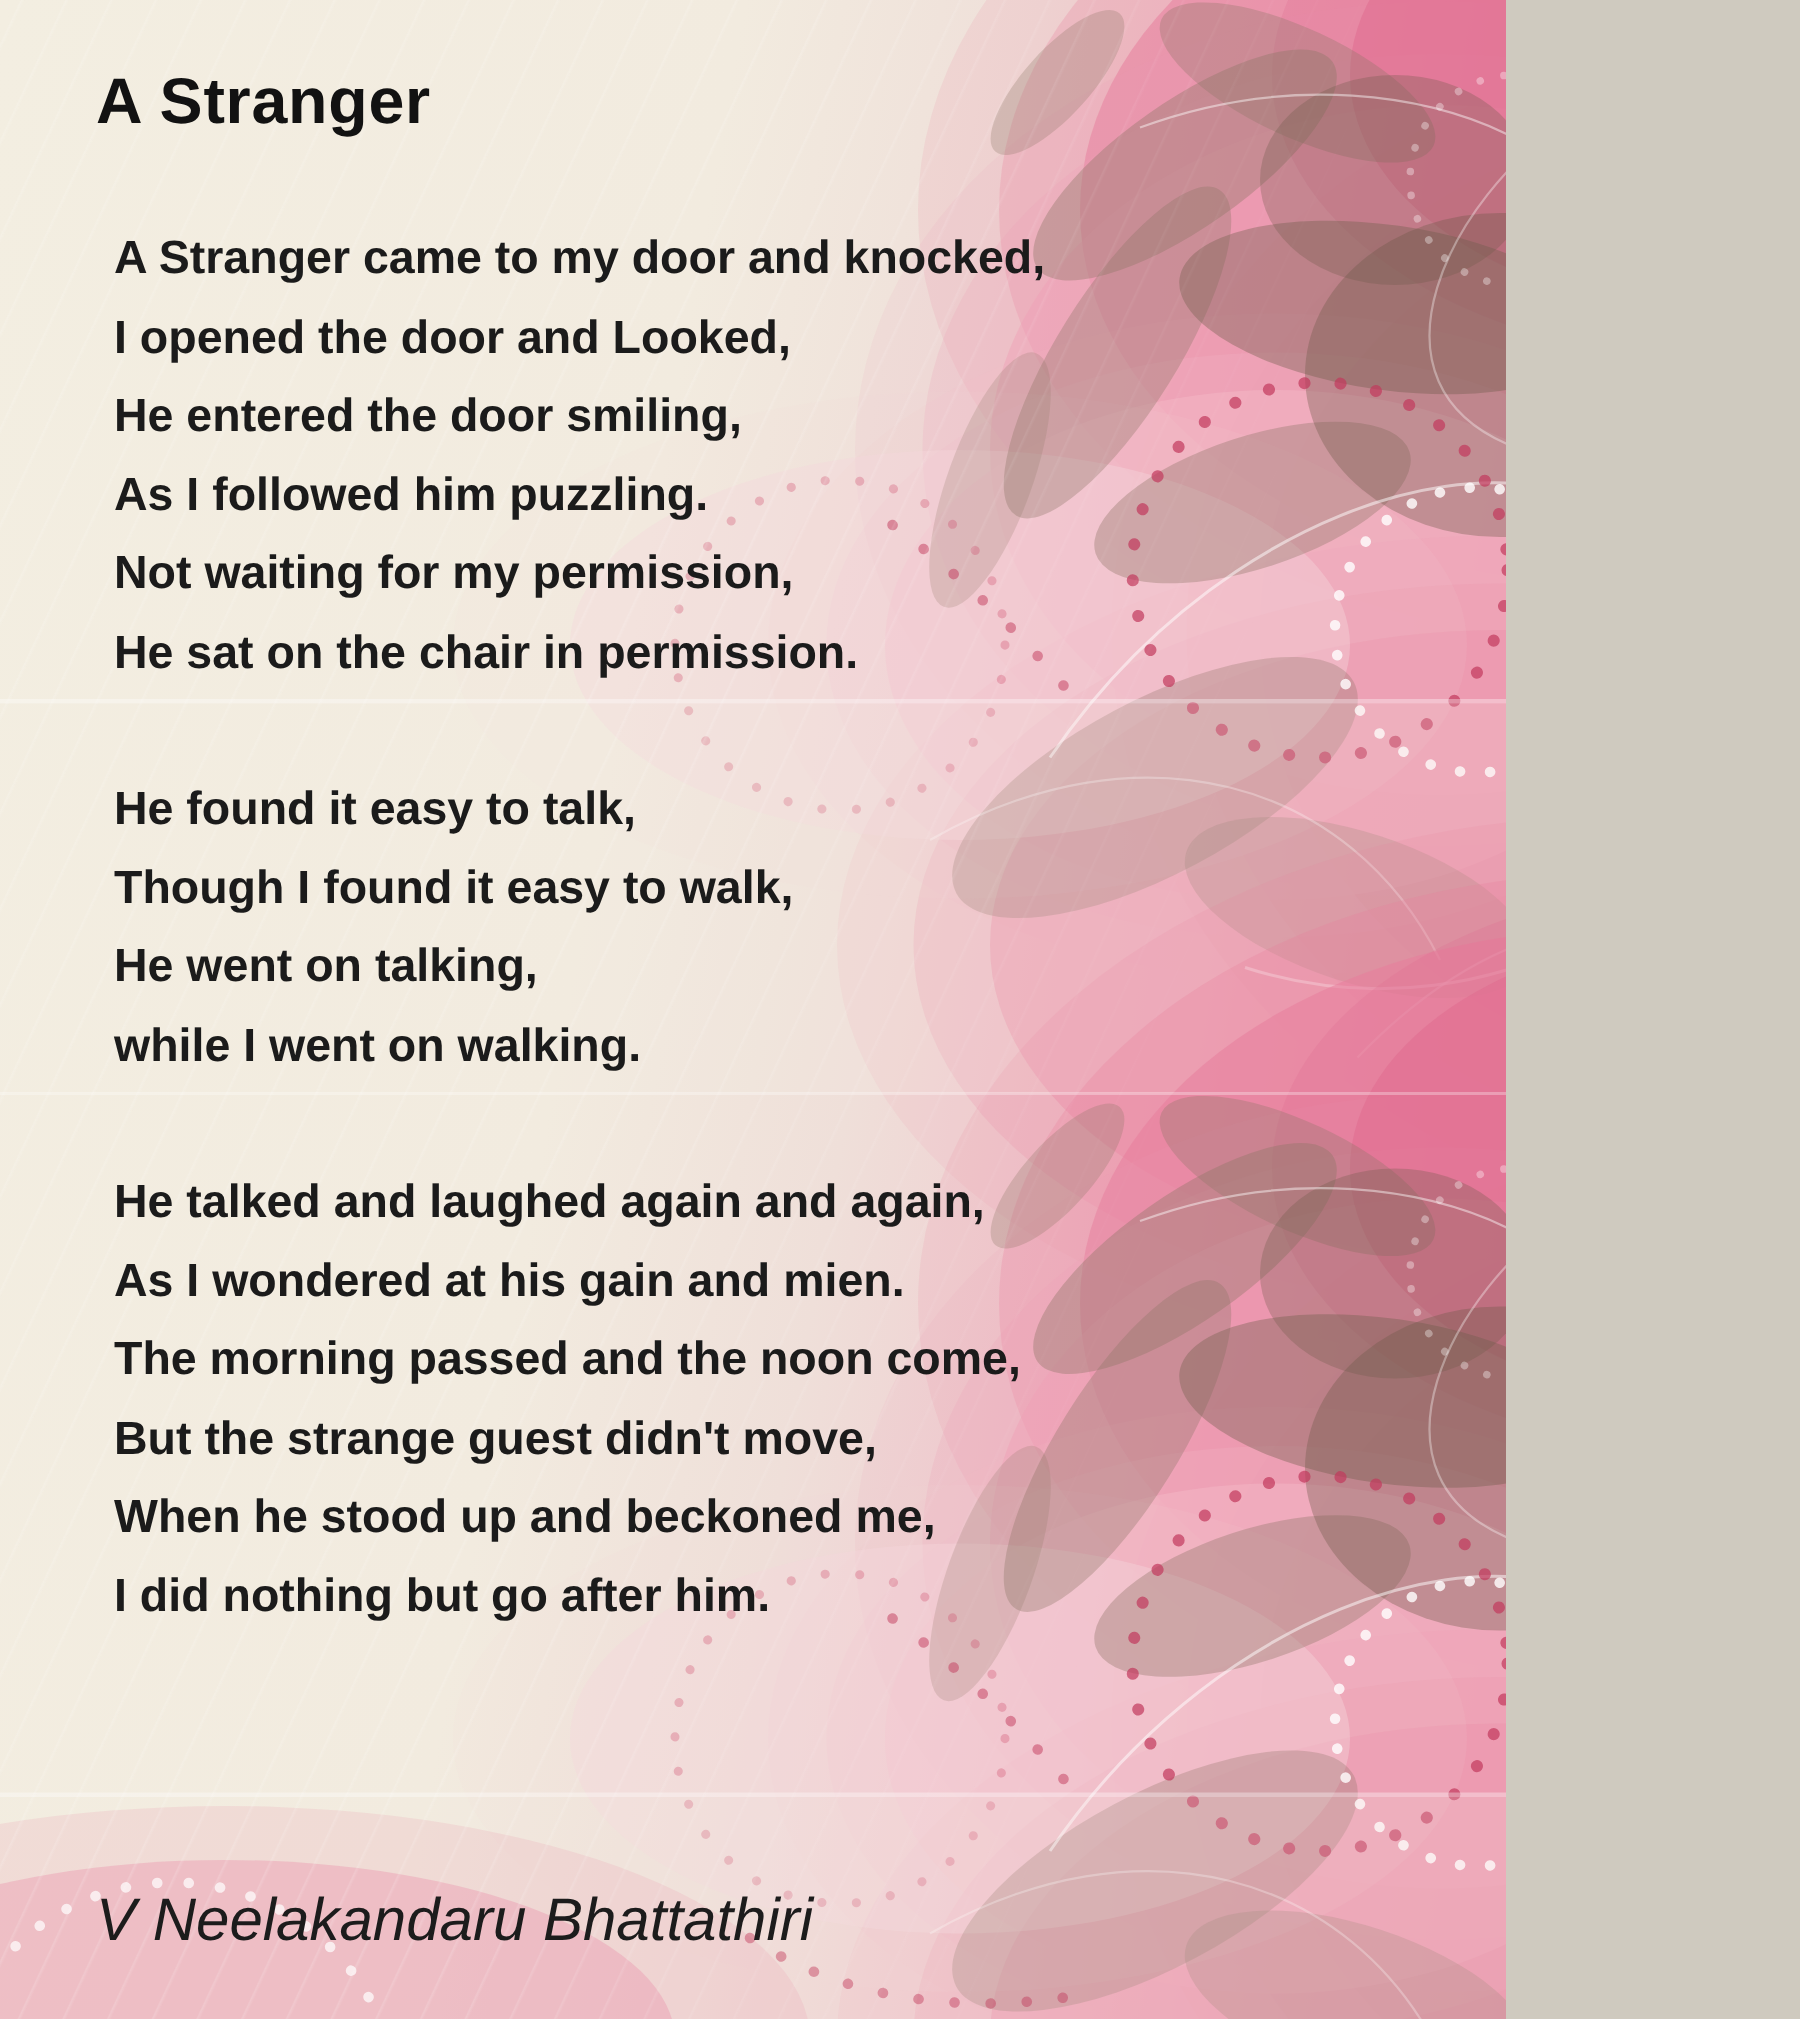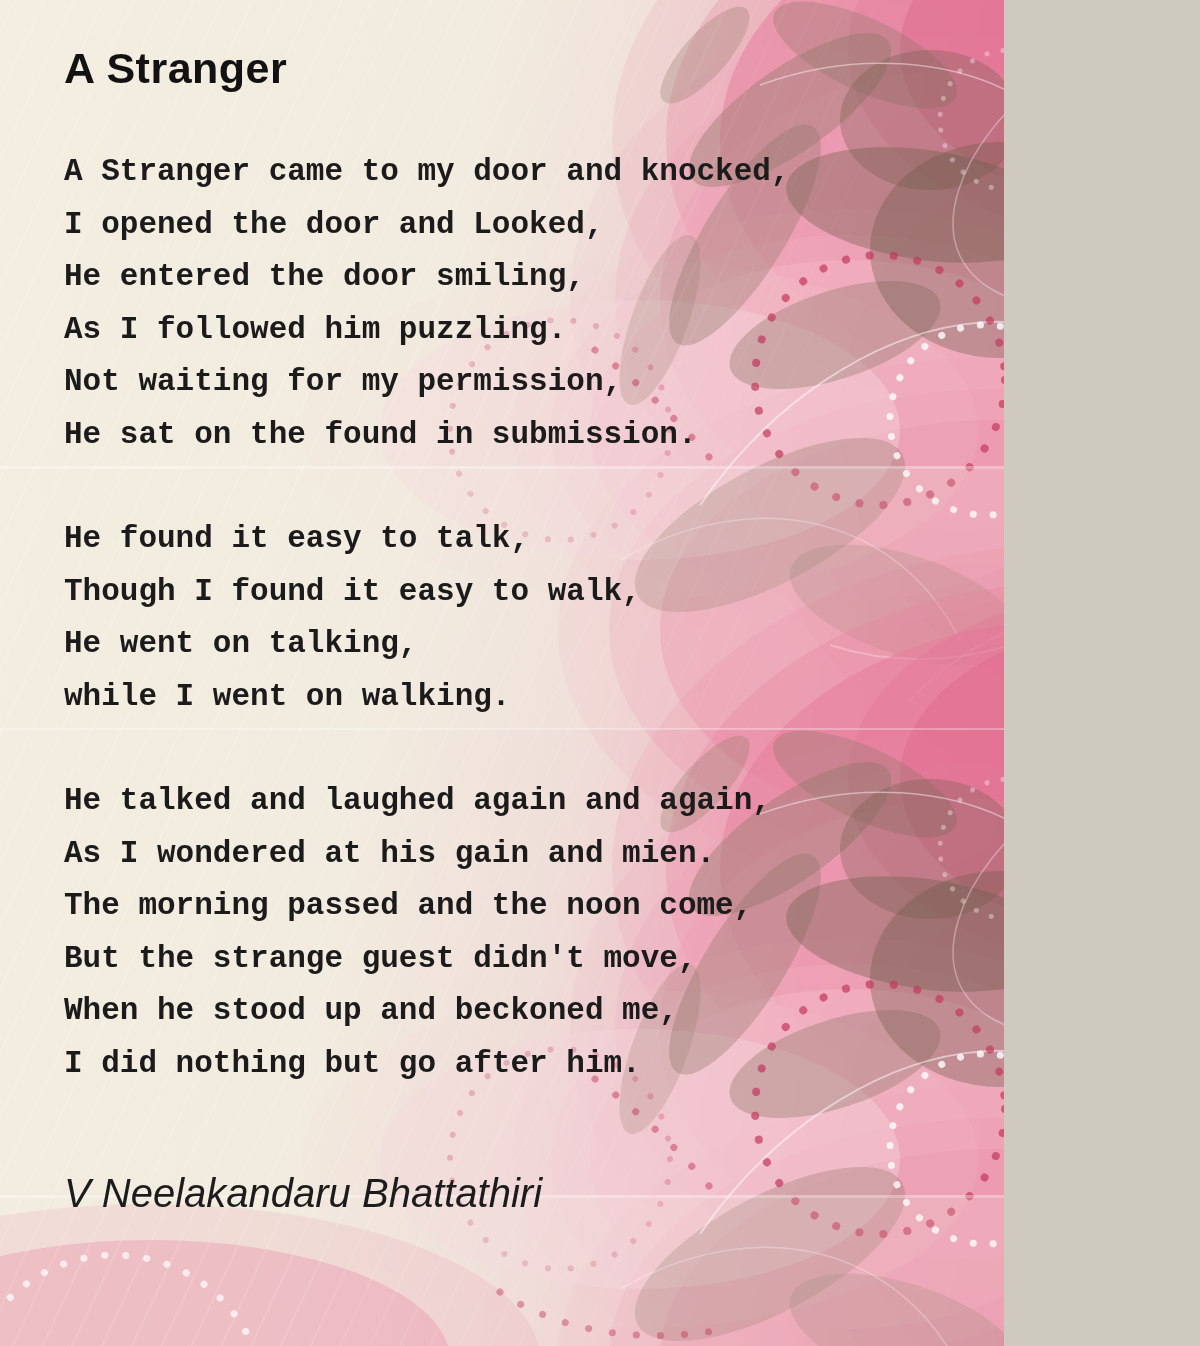--- a/index.html
+++ b/index.html
@@ -16,25 +16,25 @@
       rgba(255,255,255,0.22) 13px, rgba(255,255,255,0) 15px,
       rgba(255,255,255,0) 27px);
     -webkit-mask-image:linear-gradient(100deg,#000 45%,transparent 75%);
     mask-image:linear-gradient(100deg,#000 45%,transparent 75%);
     opacity:.7;
   }
   .title{
     position:absolute;left:64px;top:44px;margin:0;
     font-size:43px;font-weight:700;color:#121212;letter-spacing:.5px;
   }
-  .poem{position:absolute;left:64px;top:146px;color:#1b1b1b;font-family:Liberation Mono, monospace;}
+  .poem{position:absolute;left:76px;top:146px;color:#1b1b1b;}
   .stanza{margin:0 0 52px 0;}
   .line{font-size:31px;font-weight:700;line-height:52.5px;white-space:nowrap;}
   .author{
-    position:absolute;left:64px;top:1171px;
+    position:absolute;left:64px;top:1258px;
     font-size:40px;font-style:italic;font-weight:400;color:#1c1c1c;white-space:nowrap;
   }
 </style>
 </head>
 <body>
 
 <div class="canvas">
 
   <svg class="bg" width="1200" height="1346" viewBox="0 0 1200 1346" aria-hidden="true">
     <defs>
@@ -128,21 +128,21 @@
 
   <h1 class="title">A Stranger</h1>
 
   <div class="poem">
     <div class="stanza">
       <div class="line">A Stranger came to my door and knocked,</div>
       <div class="line">I opened the door and Looked,</div>
       <div class="line">He entered the door smiling,</div>
       <div class="line">As I followed him puzzling.</div>
       <div class="line">Not waiting for my permission,</div>
-      <div class="line">He sat on the found in submission.</div>
+      <div class="line">He sat on the chair in permission.</div>
     </div>
     <div class="stanza">
       <div class="line">He found it easy to talk,</div>
       <div class="line">Though I found it easy to walk,</div>
       <div class="line">He went on talking,</div>
       <div class="line">while I went on walking.</div>
     </div>
     <div class="stanza">
       <div class="line">He talked and laughed again and again,</div>
       <div class="line">As I wondered at his gain and mien.</div>

